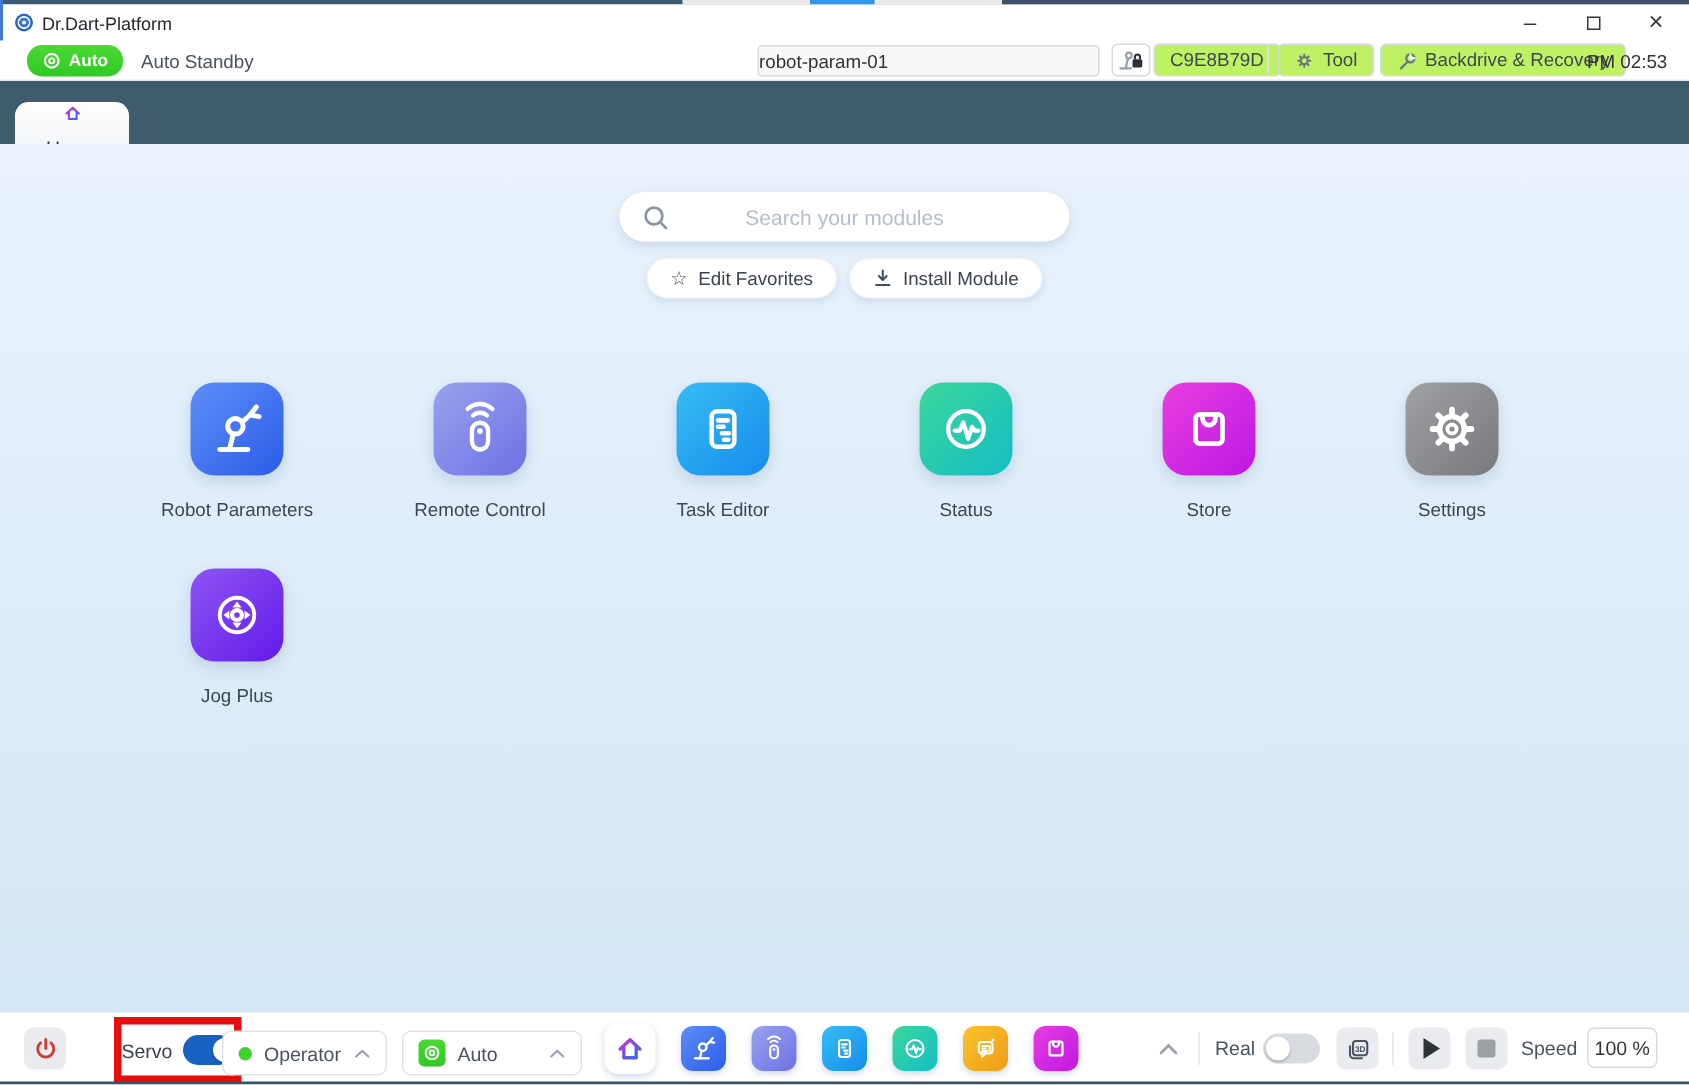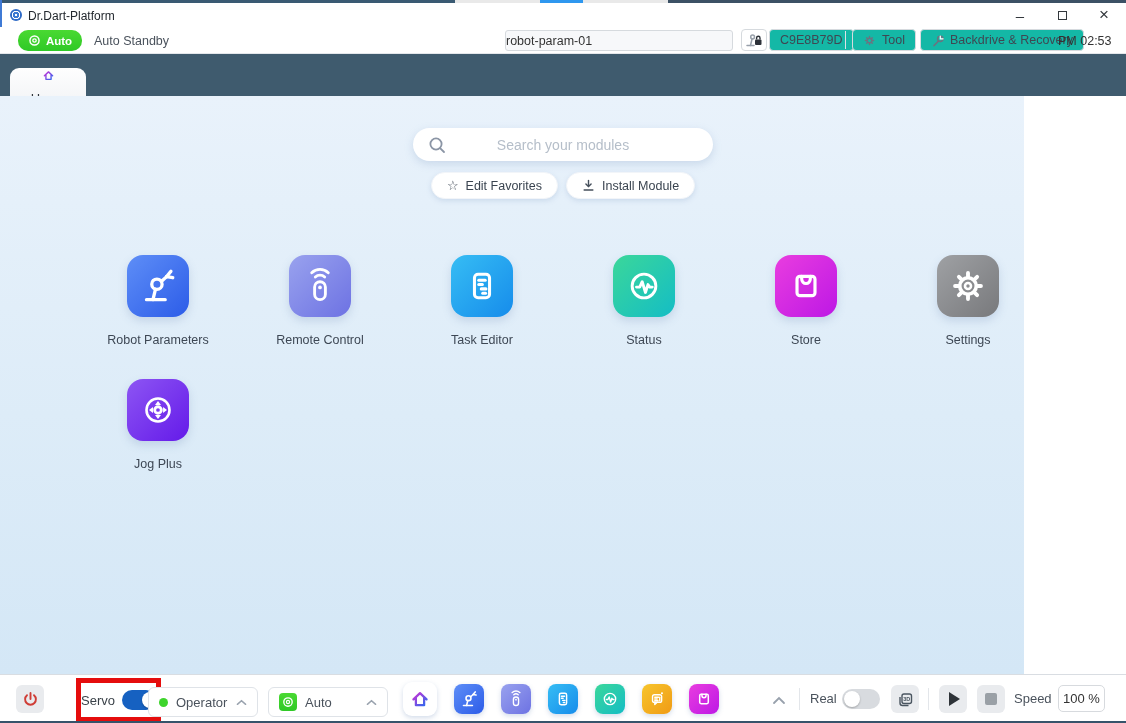--- a/index.html
+++ b/index.html
@@ -31,35 +31,35 @@
     background:linear-gradient(#4ad932,#2fc926); color:#fff; font-size:11.5px; font-weight:bold;
     display:flex; align-items:center; justify-content:center; gap:5px; }
   .status-text { position:absolute; left:94px; top:7px; font-size:12.5px; color:#4a525c; }
   .robot-input { position:absolute; left:505px; top:3px; width:228px; height:21px;
     border:1px solid #d6dade; border-radius:3px; background:#f7f8fa; font-size:12.5px; color:#333;
     padding:0 0; font-family:"Liberation Sans",sans-serif; }
   .serial-icon-box { position:absolute; left:741px; top:2px; width:26px; height:22px;
     border:1px solid #d6dade; border-radius:4px; background:#fff;
     display:flex; align-items:center; justify-content:center; }
   .tb-btn { position:absolute; top:2px; height:22px; border:1px solid #d6dade; border-radius:4px;
-    background:#14b8a6; display:inline-flex; align-items:center; gap:6px; padding:0 10px;
+    background:#bef264; display:inline-flex; align-items:center; gap:6px; padding:0 10px;
     font-size:12.5px; color:#3f4752; white-space:nowrap; }
   .vsep { position:absolute; top:4px; width:1px; height:18px; background:#dde1e6; }
   .clock { position:absolute; left:1058px; top:7px; font-size:12.5px; color:#333; }
 
   
   .tabbar { position:absolute; top:54px; left:0; width:1126px; height:42px; background:#3f5b6e; }
   .tab { position:absolute; left:10px; bottom:0; width:76px; height:28px;
     background:linear-gradient(#fefefe,#f5f6f8); border-radius:9px 9px 0 0;
     display:flex; align-items:center; gap:8px; padding:0 10px;flex-direction:column; }
   .tab-label { font-size:13px; color:#30363d; }
   .tab-close { margin-left:auto; font-size:14px; color:#5a626b; line-height:1; }
 
   
-  .content { position:absolute; top:96px; left:0; width:1024px; height:578px;
+  .content { position:absolute; top:96px; left:0; width:1126px; height:578px;
     background:linear-gradient(180deg,#e9f2fb 0%, #ddecf8 55%, #d4e7f6 100%); }
   .search-pill { position:absolute; left:413px; top:32px; width:300px; height:33px; border-radius:17px;
     background:#fff; box-shadow:0 3px 8px rgba(125,155,195,.28); }
   .search-pill svg { position:absolute; left:15px; top:8px; }
   .search-input { width:100%; height:100%; border:none; background:transparent; outline:none;
     text-align:center; font-size:14px; color:#333; font-family:"Liberation Sans",sans-serif; }
   .search-input::placeholder { color:#b5bec9; }
   .pill-row { position:absolute; left:0; top:76px; width:1126px; display:flex; justify-content:center; gap:8px; }
   .pill-btn { height:27px; border-radius:14px; background:#fff; display:inline-flex; align-items:center;
     gap:7px; padding:0 15px; font-size:12.5px; color:#3a4450;

